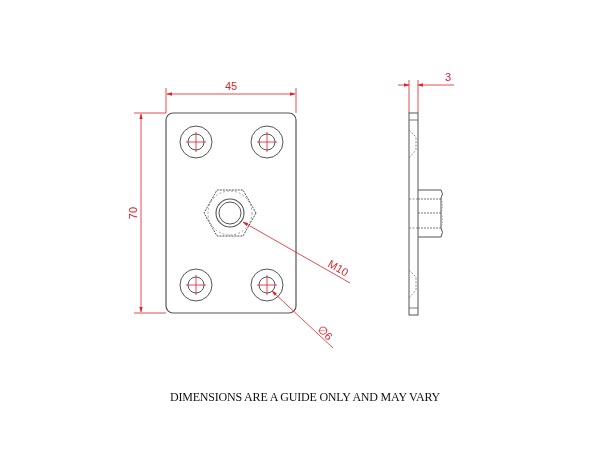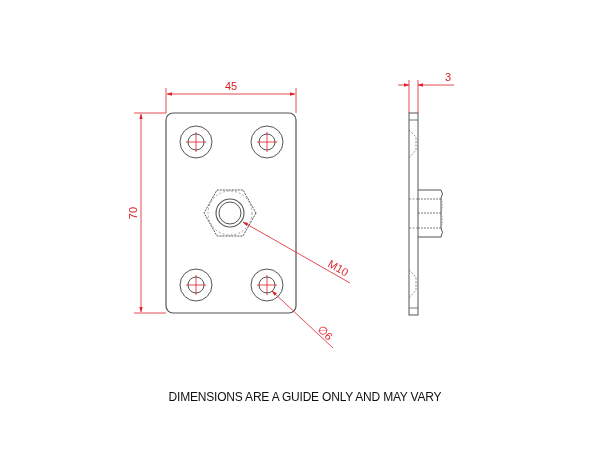--- a/index.html
+++ b/index.html
@@ -1,19 +1,19 @@
 <!DOCTYPE html>
 <html><head>
   <meta charset="utf-8">
   <style>
     html, body { margin: 0; padding: 0; background: #ffffff; }
     body { width: 610px; height: 450px; position: relative; overflow: hidden; font-family: "Liberation Sans", sans-serif; }
     #drawing { position: absolute; left: 0; top: 0; }
     .dim-text { font-family: "Liberation Sans", sans-serif; font-size: 11px; fill: #e0202a; }
-    .note { position: absolute; left: 0; width: 610px; top: 390px; text-align: center; font-size: 12px; color: #111; letter-spacing: -0.2px; font-family: Liberation Sans, sans-serif; }
+    .note { position: absolute; left: 0; width: 610px; top: 390px; text-align: center; font-size: 12px; color: #111; letter-spacing: -0.2px; font-family: Liberation Serif, serif; }
   </style>
 </head>
 <body>
 
 <svg id="drawing" width="610" height="450" viewBox="0 0 610 450" xmlns="http://www.w3.org/2000/svg">
   <defs>
     <marker id="arr" viewBox="0 0 10 10" refX="9" refY="5" markerWidth="7" markerHeight="7" orient="auto-start-reverse">
       <path d="M0,2 L10,5 L0,8 z" fill="#e0202a"></path>
     </marker>
   </defs>

